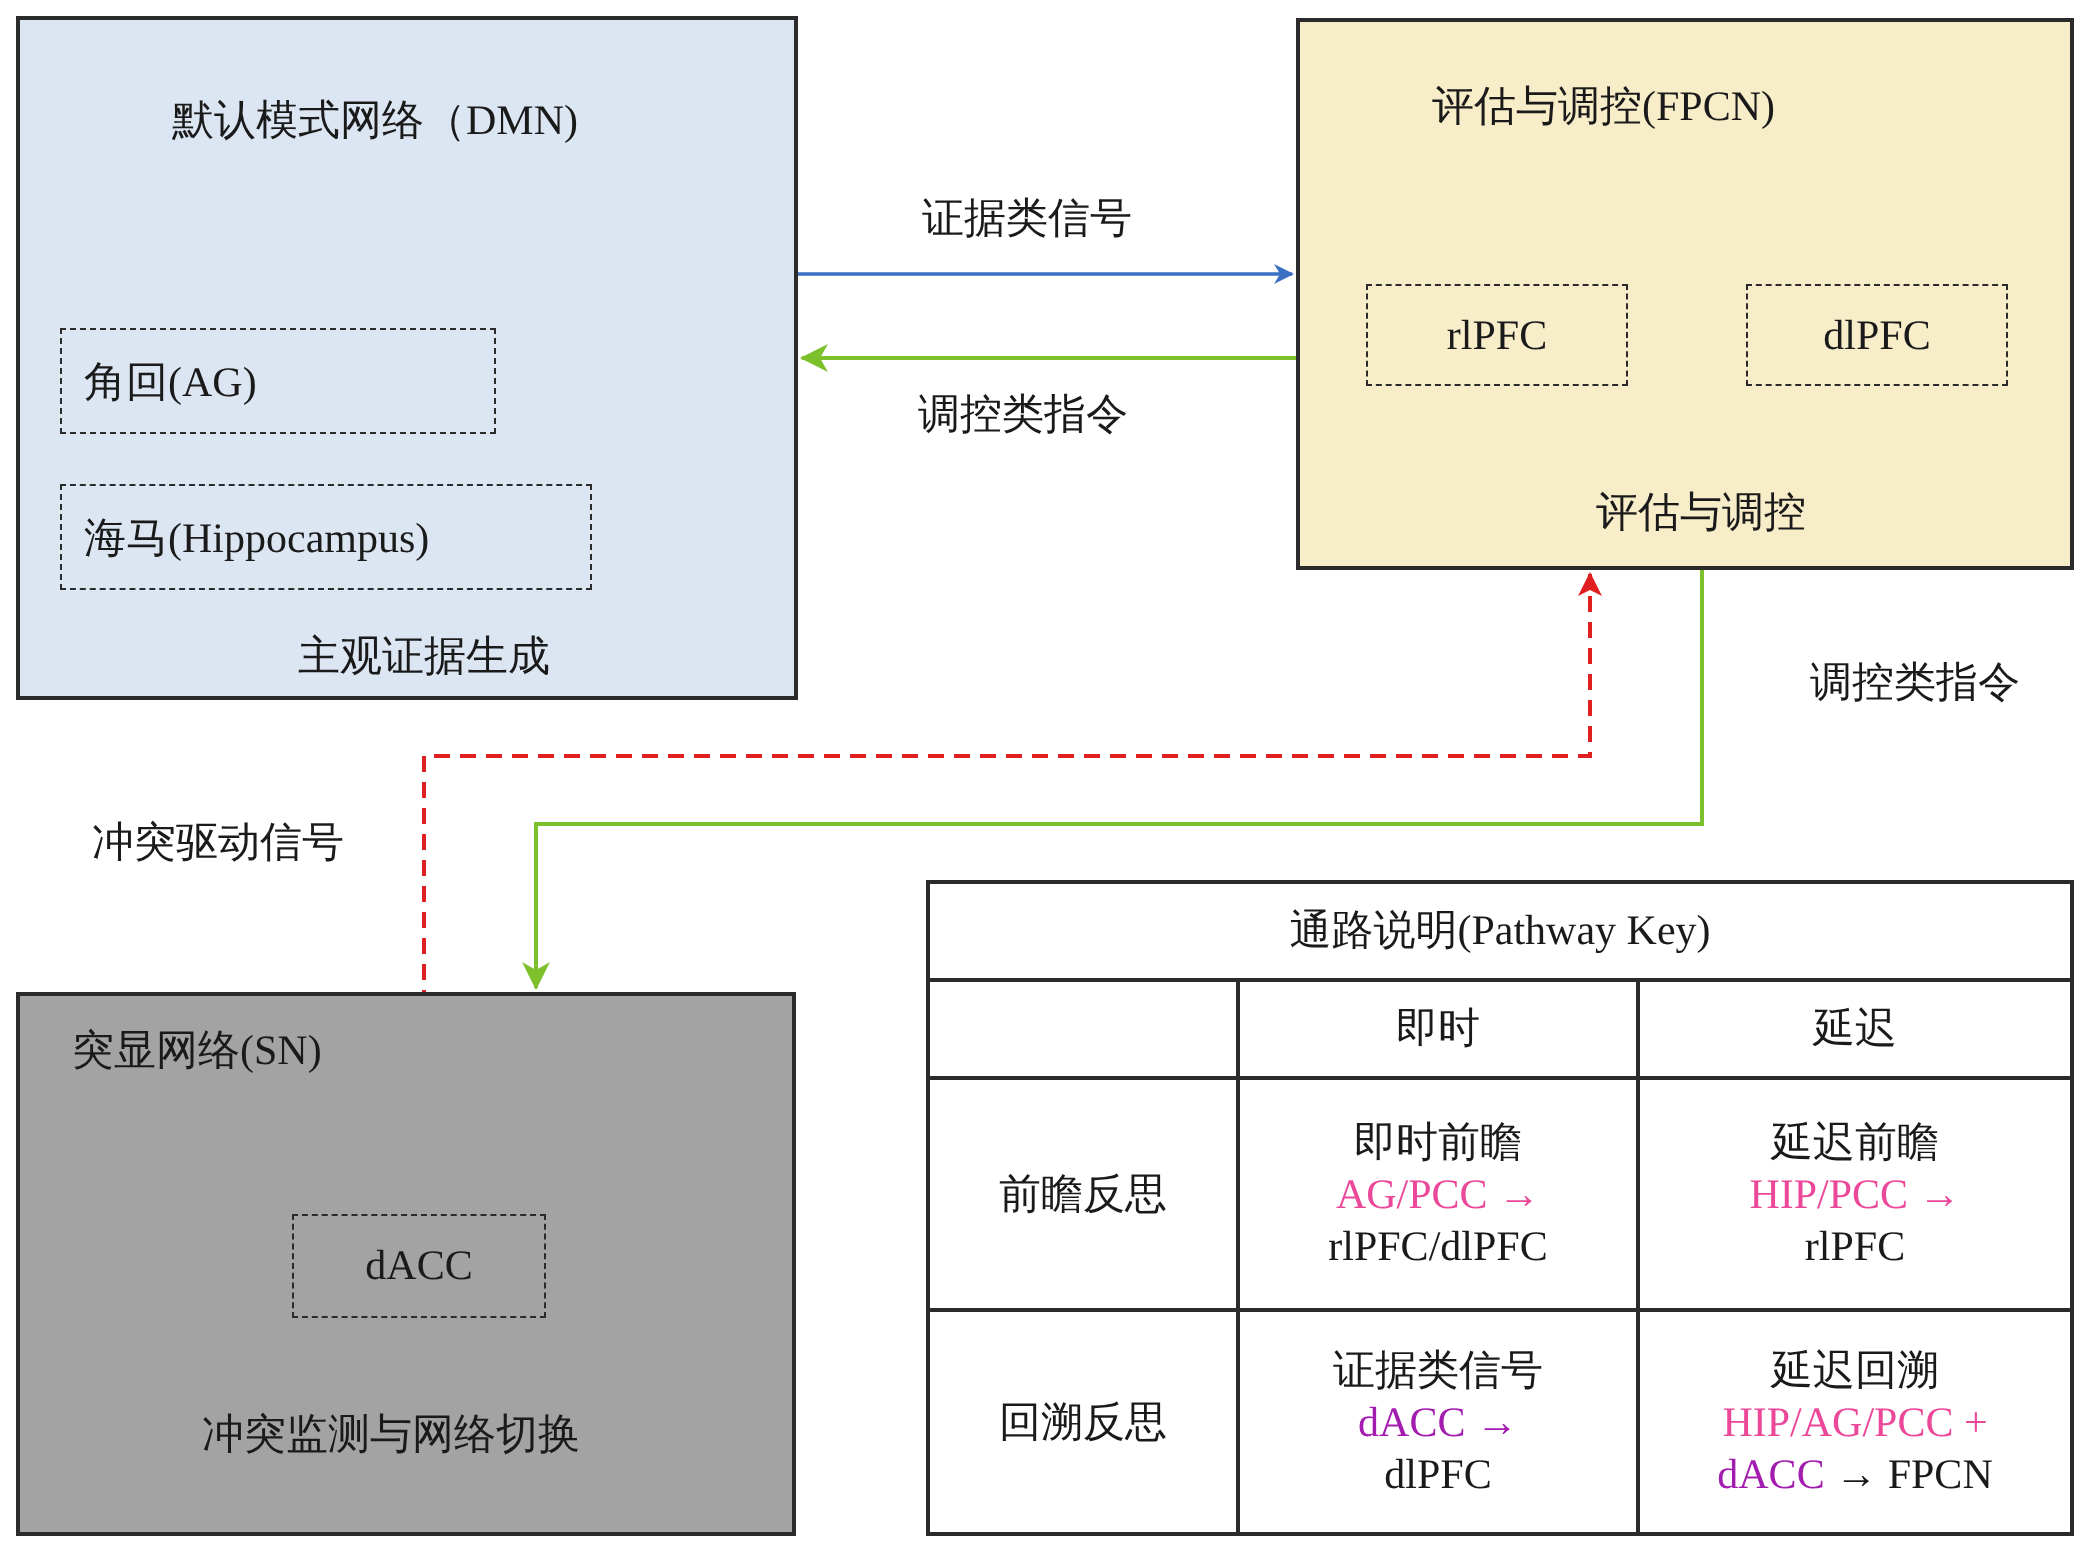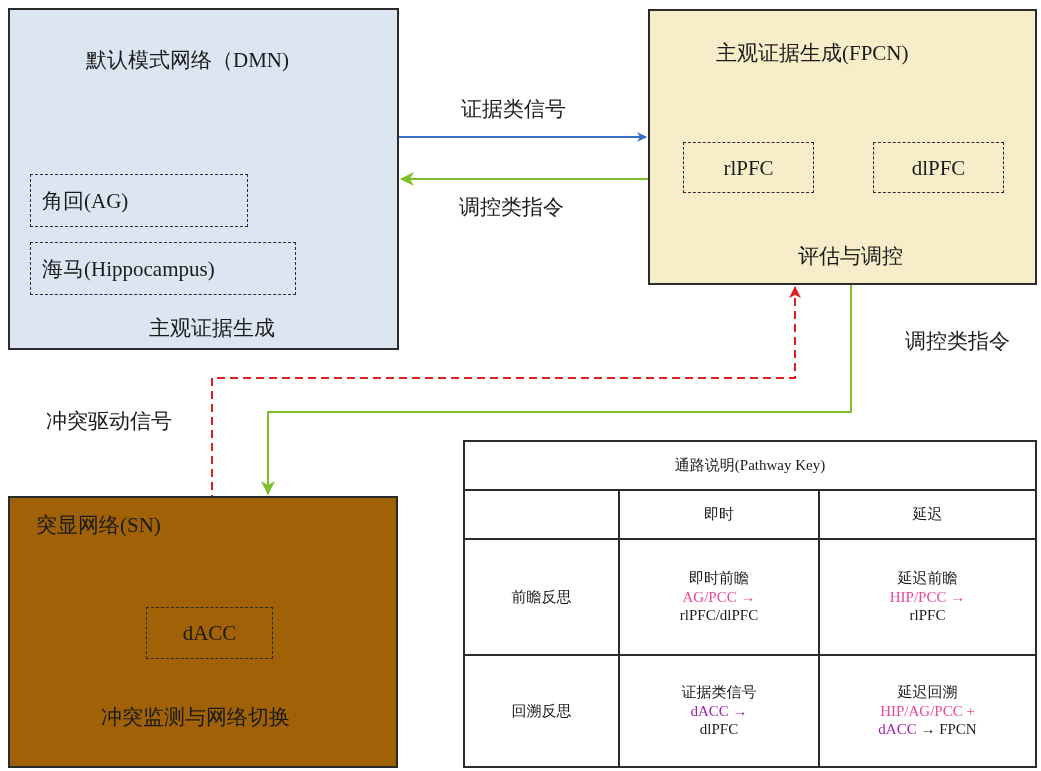--- a/index.html
+++ b/index.html
@@ -1,27 +1,27 @@
 <!DOCTYPE html>
 <html><head>
   <meta charset="utf-8">
   <style>
     html, body { margin: 0; padding: 0; background: #ffffff; }
     body { width: 1041px; height: 771px; position: relative; overflow: hidden;
            font-family: "Liberation Serif", "DejaVu Serif", serif; color: #1a1a1a; }
     .box { position: absolute; box-sizing: border-box; border: 2px solid #2b2b2b; text-decoration: underline; }
     .dmn { left: 8px; top: 8px; width: 391px; height: 342px; background: #dce6f3; }
     .fpcn { left: 648px; top: 9px; width: 389px; height: 276px; background: #f8edc9; }
-    .sn { left: 8px; top: 496px; width: 390px; height: 272px; background: #a16207; }
+    .sn { left: 8px; top: 496px; width: 390px; height: 272px; background: #a3a3a3; }
     .txt { position: absolute; white-space: nowrap; font-size: 21px; line-height: 1; }
     .dash { position: absolute; box-sizing: border-box; border: 1.6px dashed #2b2b2b; }
     .dash span { position: absolute; top: 50%; transform: translateY(-50%); font-size: 21px; white-space: nowrap; }
     svg.lines { position: absolute; left: 0; top: 0; pointer-events: none; }
     table.key { position: absolute; left: 463px; top: 440px; width: 574px; height: 328px;
-                border-collapse: collapse; font-size: 15px; background: #fff; }
+                border-collapse: collapse; font-size: 21px; background: #fff; }
     table.key td { border: 2px solid #2b2b2b; text-align: center; vertical-align: middle; padding: 0; line-height: 1.25; }
     .blue { color: #ec4899; }
     .red { color: #a21caf; }
   </style>
 </head>
 <body>
 
 <svg class="lines" width="1041" height="771" viewBox="0 0 1041 771">
   <defs>
     <marker id="mBlue" markerWidth="10" markerHeight="10" refX="9" refY="5" orient="auto" markerUnits="userSpaceOnUse">
@@ -35,31 +35,31 @@
     </marker>
   </defs>
   <line x1="399" y1="137" x2="646" y2="137" stroke="#3a6fc4" stroke-width="1.8" marker-end="url(#mBlue)"></line>
   <line x1="648" y1="179" x2="401" y2="179" stroke="#7cc02c" stroke-width="2" marker-end="url(#mGreen)"></line>
   <polyline points="851,285 851,412 268,412 268,494" fill="none" stroke="#7cc02c" stroke-width="2" marker-end="url(#mGreen)"></polyline>
   <polyline points="212,607 212,378 795,378 795,287" fill="none" stroke="#e02020" stroke-width="2" stroke-dasharray="8,5" marker-end="url(#mRed)"></polyline>
 </svg>
 
 <div class="box dmn">
   <div class="txt" style="left:76px; top:40px;">默认模式网络（DMN)</div>
-  <div class="dash" style="left:20px; top:164px; width:218px; height:53px;">
+  <div class="dash" style="left:20px; top:154px; width:218px; height:53px;">
     <span style="left:11px;">角回(AG)</span>
   </div>
   <div class="dash" style="left:20px; top:232px; width:266px; height:53px;">
     <span style="left:11px;">海马(Hippocampus)</span>
   </div>
   <div class="txt" style="left:139px; top:308px;">主观证据生成</div>
 </div>
 
 <div class="box fpcn">
-  <div class="txt" style="left:66px; top:32px;">主观证据生成(FPCN)</div>
+  <div class="txt" style="left:66px; top:32px;">评估与调控(FPCN)</div>
   <div class="dash" style="left:33px; top:131px; width:131px; height:51px;">
     <span style="left:0; right:0; text-align:center;">rlPFC</span>
   </div>
   <div class="dash" style="left:223px; top:131px; width:131px; height:51px;">
     <span style="left:0; right:0; text-align:center;">dlPFC</span>
   </div>
   <div class="txt" style="left:148px; top:235px;">评估与调控</div>
 </div>
 
 <div class="box sn">

